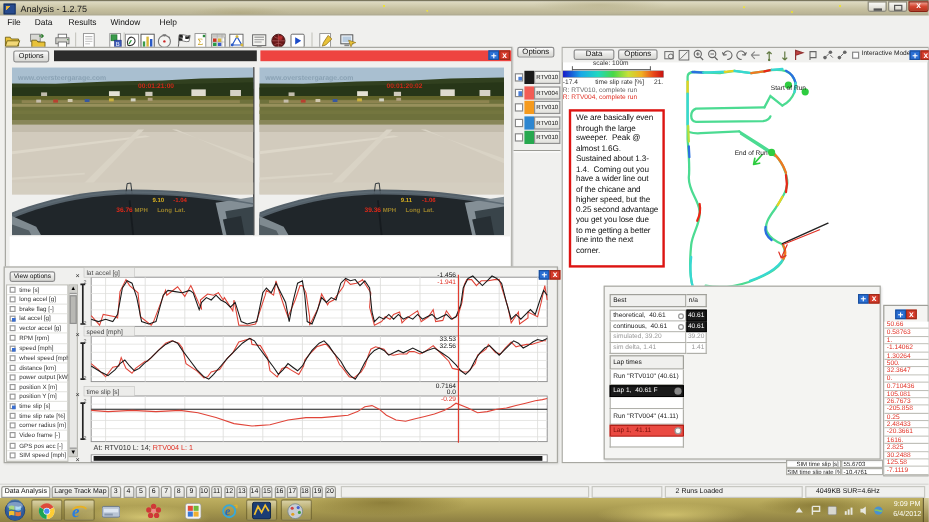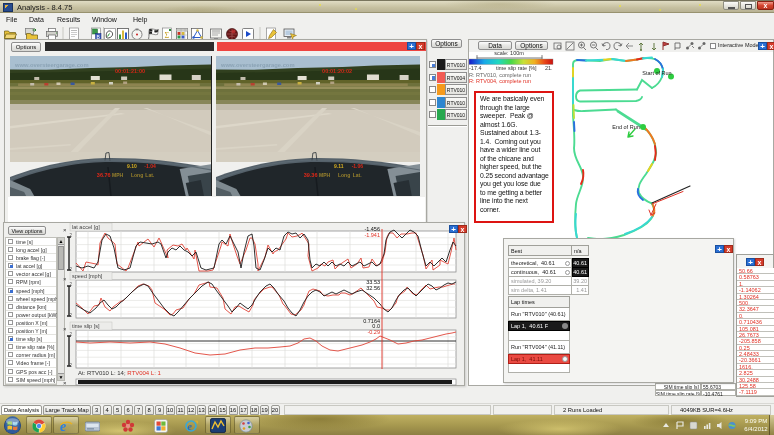--- a/index.html
+++ b/index.html
@@ -13,21 +13,21 @@
 .xm { width:9px; height:8px; background:#d43a2a; color:#fff; font-size:7px; line-height:7px; text-align:center; font-weight:bold; display:inline-block; border:1px solid #9e2a1a; }
 .win { background:#f0f0ee; border:1px solid #a8a8a2; box-shadow:1px 1px 2px rgba(0,0,0,0.15); }
 </style>
 </head>
 <body>
 
 <div class="abs" style="left:0;top:0;width:774px;height:13px;background:radial-gradient(circle 1.5px at 320px 4px, #ece23a 40%, transparent 60%),radial-gradient(circle 1.5px at 356px 8px, #e8de48 40%, transparent 60%),radial-gradient(circle 1.5px at 620px 5px, #ece23a 40%, transparent 60%),radial-gradient(circle 1.5px at 660px 9px, #e4da40 40%, transparent 60%),radial-gradient(circle 1.5px at 700px 4px, #ece23a 40%, transparent 60%),radial-gradient(ellipse 60px 8px at 200px 10px, rgba(160,150,100,0.35), transparent 70%),radial-gradient(ellipse 80px 8px at 500px 3px, rgba(150,140,90,0.3), transparent 70%),linear-gradient(#e0dcc4,#c6c0a0 60%,#b8b294);border-top:1px solid #7a765e;border-bottom:1px solid #98926f;">
   <div class="abs" style="left:3px;top:2px;width:10px;height:9px;background:#274b8e;border:1px solid #183261;">
     <div class="abs" style="left:1px;top:1px;width:7px;height:6px;background:linear-gradient(135deg,#e8b53a 30%,#274b8e 30%);"></div>
   </div>
-  <div class="abs" style="left:17px;top:2px;font-size:7.5px;color:#1a1a1a;">Analysis - 8.4.75</div>
+  <div class="abs" style="left:17px;top:2px;font-size:7.5px;color:#1a1a1a;">Analysis - 1.2.75</div>
   <div class="abs" style="left:723px;top:0;width:16px;height:9px;background:linear-gradient(#fbfbf9,#d5d3c8);border:1px solid #8f8d80;border-radius:0 0 2px 2px;">
       <div class="abs" style="left:4px;top:5px;width:7px;height:2px;background:#555;"></div>
     </div>
   <div class="abs" style="left:740px;top:0;width:16px;height:9px;background:linear-gradient(#fbfbf9,#d5d3c8);border:1px solid #8f8d80;border-radius:0 0 2px 2px;">
       <div class="abs" style="left:4px;top:2px;width:7px;height:5px;border:1px solid #555;"></div>
     </div>
   <div class="abs" style="left:757px;top:0;width:17px;height:9px;background:linear-gradient(#f09a8c,#d4452f 50%,#b93420);border:1px solid #8a2012;border-radius:0 0 2px 2px;color:#fff;font-size:7px;text-align:center;line-height:8px;font-weight:bold;">x</div>
 </div>
 
 <div class="abs" style="left:0;top:13px;width:774px;height:13px;background:#f0f0ee;font-size:7px;color:#111;">

